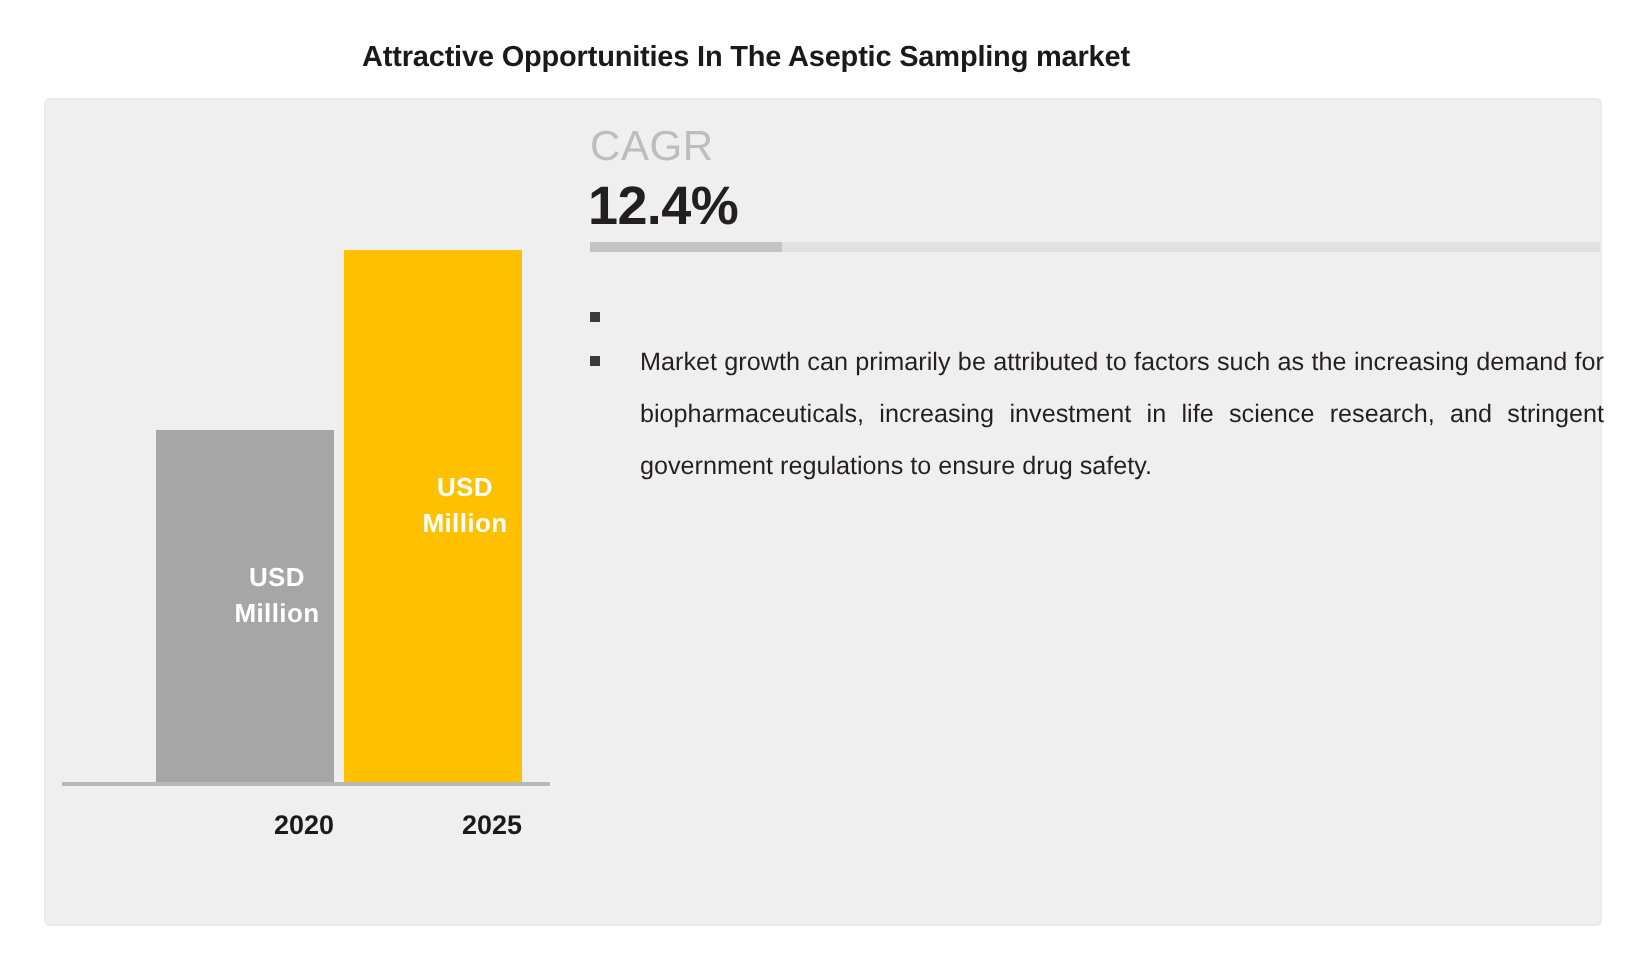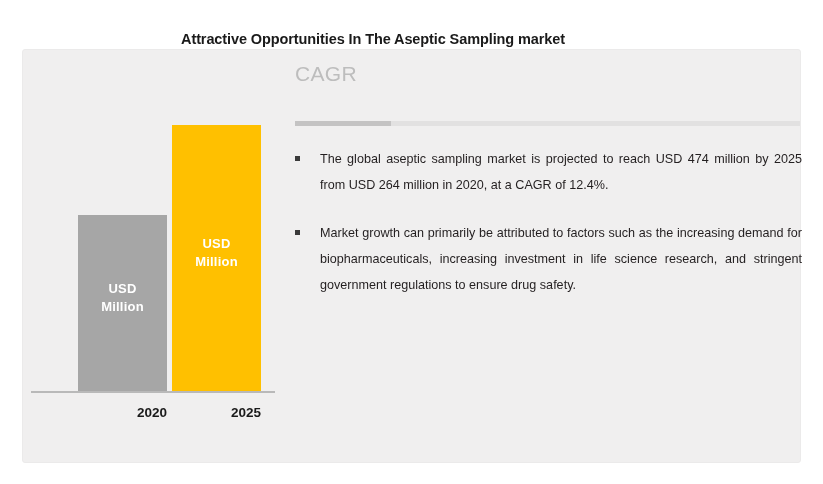--- a/index.html
+++ b/index.html
@@ -19,21 +19,20 @@
   #infographic-title {
     position: absolute;
     left: 0;
     top: 21px;
     width: 746px;
     text-align: center;
     font-size: 14.5px;
     font-weight: bold;
     color: #1a1a1a;
     letter-spacing: -0.1px;
-    margin-top: 10px;
   }
 
   
   #panel {
     position: absolute;
     left: 22px;
     top: 49px;
     width: 779px;
     height: 414px;
     background: #f0efef;
@@ -57,20 +56,21 @@
   .bar-label {
     position: absolute;
     left: 0;
     width: 100%;
     text-align: center;
     color: #ffffff;
     font-size: 13px;
     font-weight: bold;
     line-height: 18px;
     letter-spacing: 0.2px;
+    padding-left: 16px;
   }
   .bar-label span { display: block; }
 
   #bar-2020 {
     left: 55px;
     width: 89px;
     height: 177px;
     background: #a6a6a6;
   }
   #bar-2025 {
@@ -196,30 +196,30 @@
     <div id="axis-line"></div>
 
     <div class="axis-tick-label" id="tick-2020">2020</div>
     <div class="axis-tick-label" id="tick-2025">2025</div>
 
   </div>
 
   <div id="content-area">
 
     <div id="cagr-label">CAGR</div>
+    <div id="cagr-value">12.4%</div>
 
     <div id="cagr-rule">
       <div id="cagr-rule-accent"></div>
     </div>
 
     <div id="bullet-list">
 
       <div class="bullet-item">
         <span class="bullet-marker"></span>
-        <span>The global aseptic sampling market is projected to reach USD 474 million by 2025 from USD 264 million in 2020, at a CAGR of 12.4%.</span>
       </div>
 
       <div class="bullet-item">
         <span class="bullet-marker"></span>
         <span>Market growth can primarily be attributed to factors such as the increasing demand for biopharmaceuticals, increasing investment in life science research, and stringent government regulations to ensure drug safety.</span>
       </div>
 
 
     </div>
 

